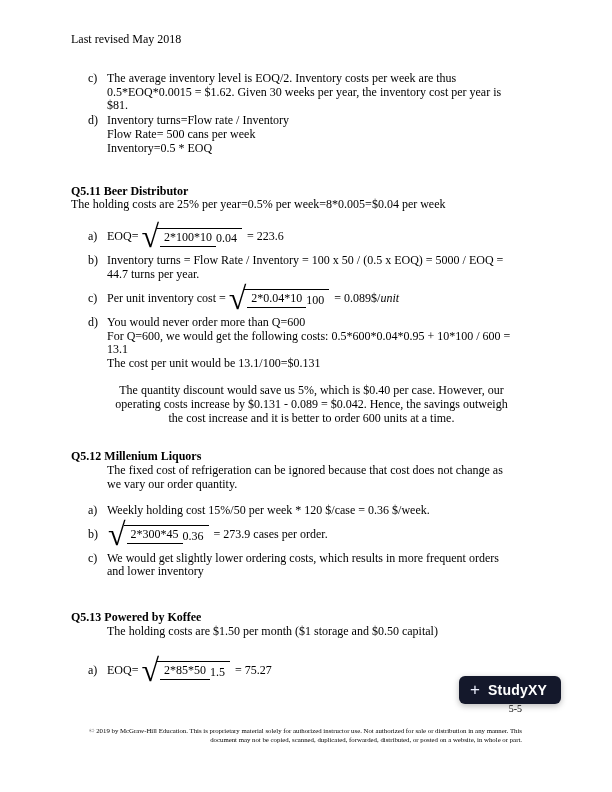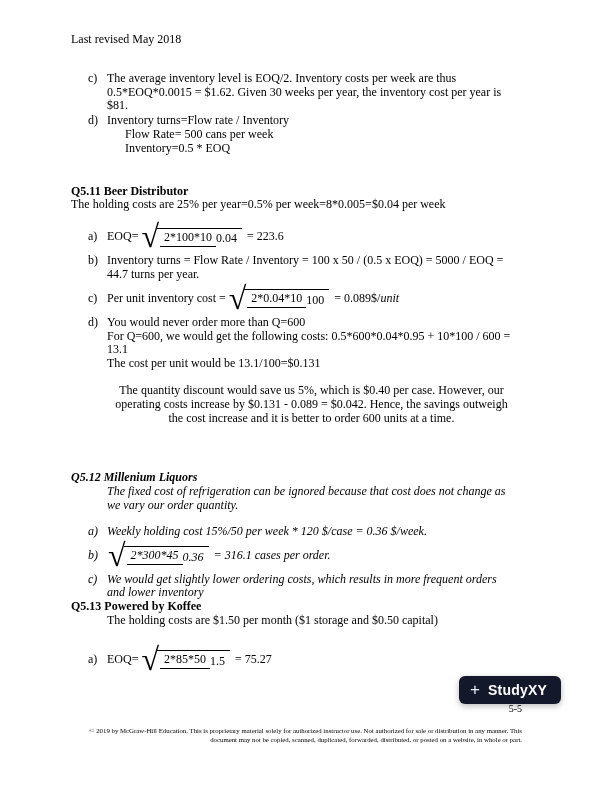--- a/index.html
+++ b/index.html
@@ -12,32 +12,32 @@
     font-family: "Liberation Serif", serif;
     font-size: 12px;
     line-height: 1.15;
     padding: 33px 72px 0 71px;
     overflow: hidden;
   }
   .header-line { margin-bottom: 0; }
 
   .sec-q510 { margin-top: 25px; }
   .sec-q511 { margin-top: 29px; }
-  .sec-q512 { margin-top: 46px; font-style: italic; }
-  .sec-q513 { }
+  .sec-q512 { margin-top: 25px; }
+  .sec-q513 { margin-top: 32px; }
 
   .qtitle { font-weight: bold; }
   .intro { }
   .intro-indent { margin-left: 36px; }
 
   .li { display: flex; margin-left: 17px; }
   .li + .li { margin-top: 1px; }
   .li-label { flex: 0 0 19px; }
   .li-body { flex: 1; min-width: 0; }
-  .sub { margin-left: 18px; }
+  .sub { }
   .after-para { margin-top: 13px; margin-left: 36px; text-align: center; }
 
   .mt-5 { margin-top: 5px; }
   .mt-6 { margin-top: 6px; }
   .mt-7 { margin-top: 7px; }
   .mt-9 { margin-top: 9px; }
   .mt-12 { margin-top: 12px; }
   .mt-16 { margin-top: 16px; }
 
   .formula-row { align-items: center; }
@@ -163,21 +163,21 @@
       <div class="li-body formula">
         <span class="sqrt">
           <span class="rad">√</span>
           <span class="radicand">
             <span class="frac">
               <span class="num">2*300*45</span>
               <span class="den">0.36</span>
             </span>
           </span>
         </span>
-        <span class="f-result">= 316.1 cases per order.</span>
+        <span class="f-result">= 273.9 cases per order.</span>
       </div>
     </div>
 
     <div class="li mt-5">
       <span class="li-label">c)</span>
       <div class="li-body">We would get slightly lower ordering costs, which results in more frequent orders and lower inventory</div>
     </div>
   </section>
 
   <section class="sec-q513">

